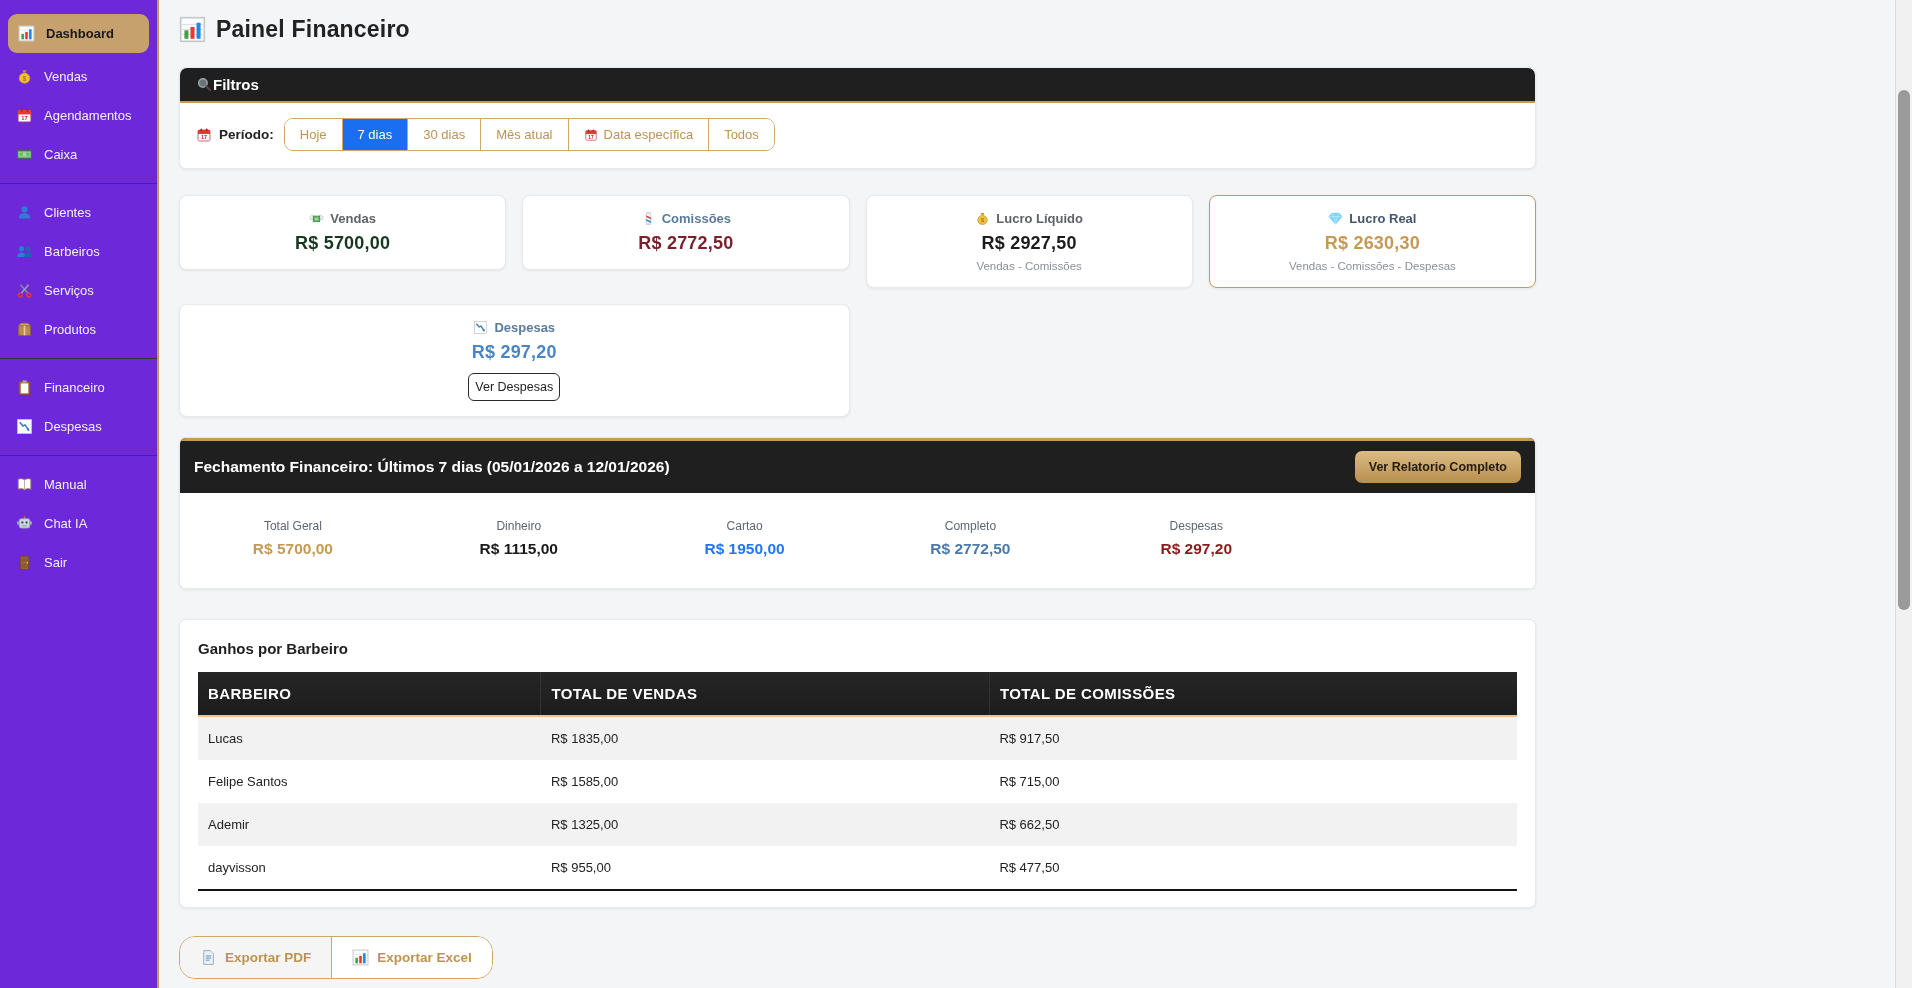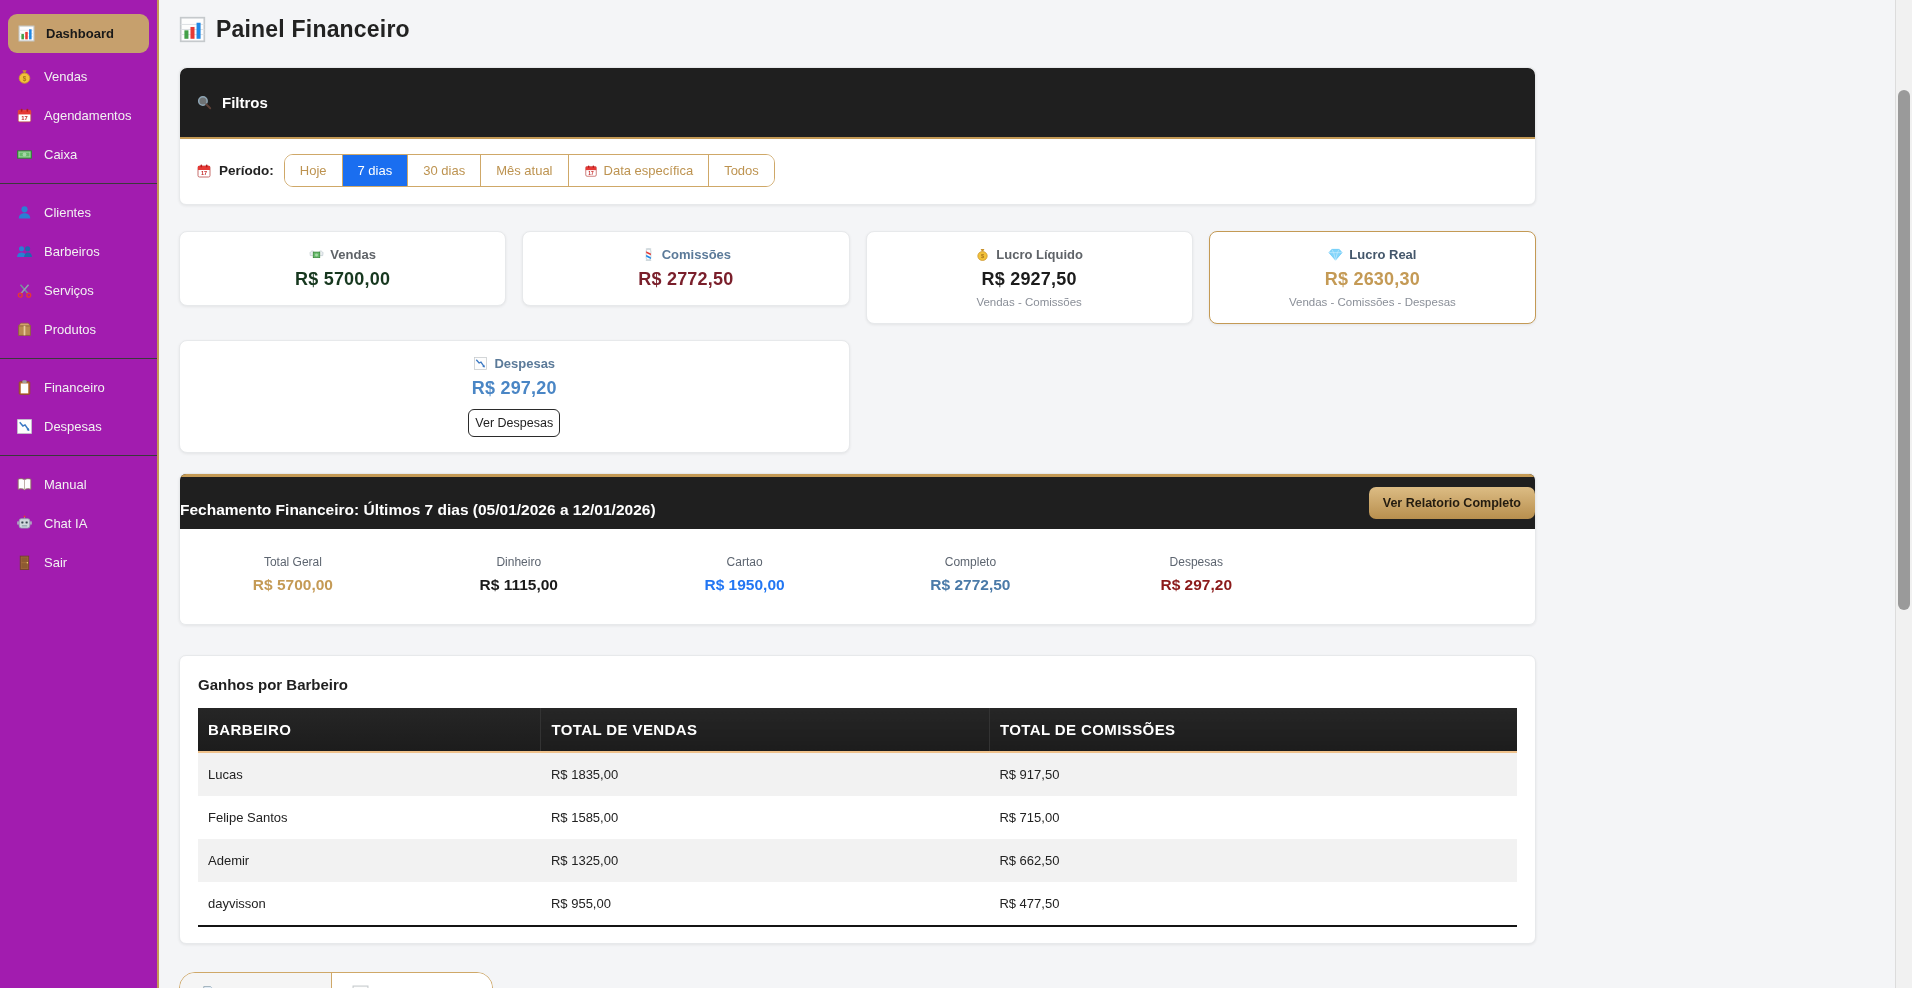--- a/index.html
+++ b/index.html
@@ -6,21 +6,21 @@
   html,body { width:1912px; height:988px; overflow:hidden; }
   body {
     font-family: "Liberation Sans","DejaVu Sans",sans-serif;
     background:#f3f5f7; color:#1f1f1f; position:relative;
   }
   svg { display:block; }
 
   
   .sidebar {
     position:absolute; left:0; top:0; bottom:0; width:159px;
-    background:#a21caf; border-right:2px solid #c49a55;
+    background:#6d28d9; border-right:2px solid #c49a55;
     padding-top:14px;
   }
   .side-item {
     display:flex; align-items:center; gap:11px;
     padding:11px 16px; color:#f2f2f2; font-size:13px; cursor:pointer;
   }
   .side-item .icn { width:17px; height:17px; flex:0 0 17px; }
   .side-item .icn svg { width:17px; height:17px; }
   .side-item.active {
     background:#c6a06d; color:#191919; font-weight:bold;
@@ -40,22 +40,22 @@
   .page-header h1 { font-size:23px; font-weight:bold; color:#222; letter-spacing:.2px; }
 
   .panel {
     background:#fff; border:1px solid #e7e9eb; border-radius:7px;
     box-shadow:0 1px 3px rgba(0,0,0,.07);
   }
 
   
   .panel-head {
     background:#1f1f1f; color:#fff; font-weight:bold; font-size:15px;
-    display:flex; align-items:center; gap:9px;
-    padding:26px 16px; border-radius:7px 7px 0 0;
+    display:flex; align-items:center; 
+    padding:8px 16px; border-radius:7px 7px 0 0;
     border-bottom:2px solid #c49a55;
   }
   .panel-head .icn svg { width:17px; height:17px; }
   .filters-body { padding:15px 16px 17px 16px; display:flex; align-items:center; }
   .periodo { display:flex; align-items:center; gap:7px; margin-right:10px;
              font-size:13.5px; font-weight:bold; color:#222; }
   .periodo .icn svg { width:16px; height:16px; }
   .btn-group {
     display:inline-flex; border:1px solid #cfa868; border-radius:9px;
     overflow:hidden; background:#fff;
@@ -88,22 +88,22 @@
   .mini-btn {
     margin-top:10px; background:#fff; border:1.5px solid #2b2b2b; border-radius:6px;
     padding:6px 6px; font-size:12.5px; color:#222; cursor:pointer; font-family:inherit;
   }
 
   
   .fech { margin-top:20px; border-radius:7px; overflow:hidden;
           box-shadow:0 1px 3px rgba(0,0,0,.07); border:1px solid #e7e9eb; }
   .fech-head {
     background:#1f1f1f; border-top:3px solid #c49a55;
-    display:flex; align-items:flex-end; justify-content:space-between;
-    padding:10px 0;
+    display:flex; align-items:center; justify-content:space-between;
+    padding:10px 14px;
   }
   .fech-title { color:#fff; font-weight:bold; font-size:15.5px; }
   .gold-btn {
     background:linear-gradient(180deg,#dcbc84,#b88f4e);
     color:#241c10; font-weight:bold; font-size:12.5px;
     border:none; border-radius:7px; padding:9px 14px; cursor:pointer; font-family:inherit;
   }
   .summary-grid { background:#fff; display:grid; grid-template-columns:repeat(6,1fr);
                   padding:26px 0 30px 0; }
   .sum-item { text-align:center; }

